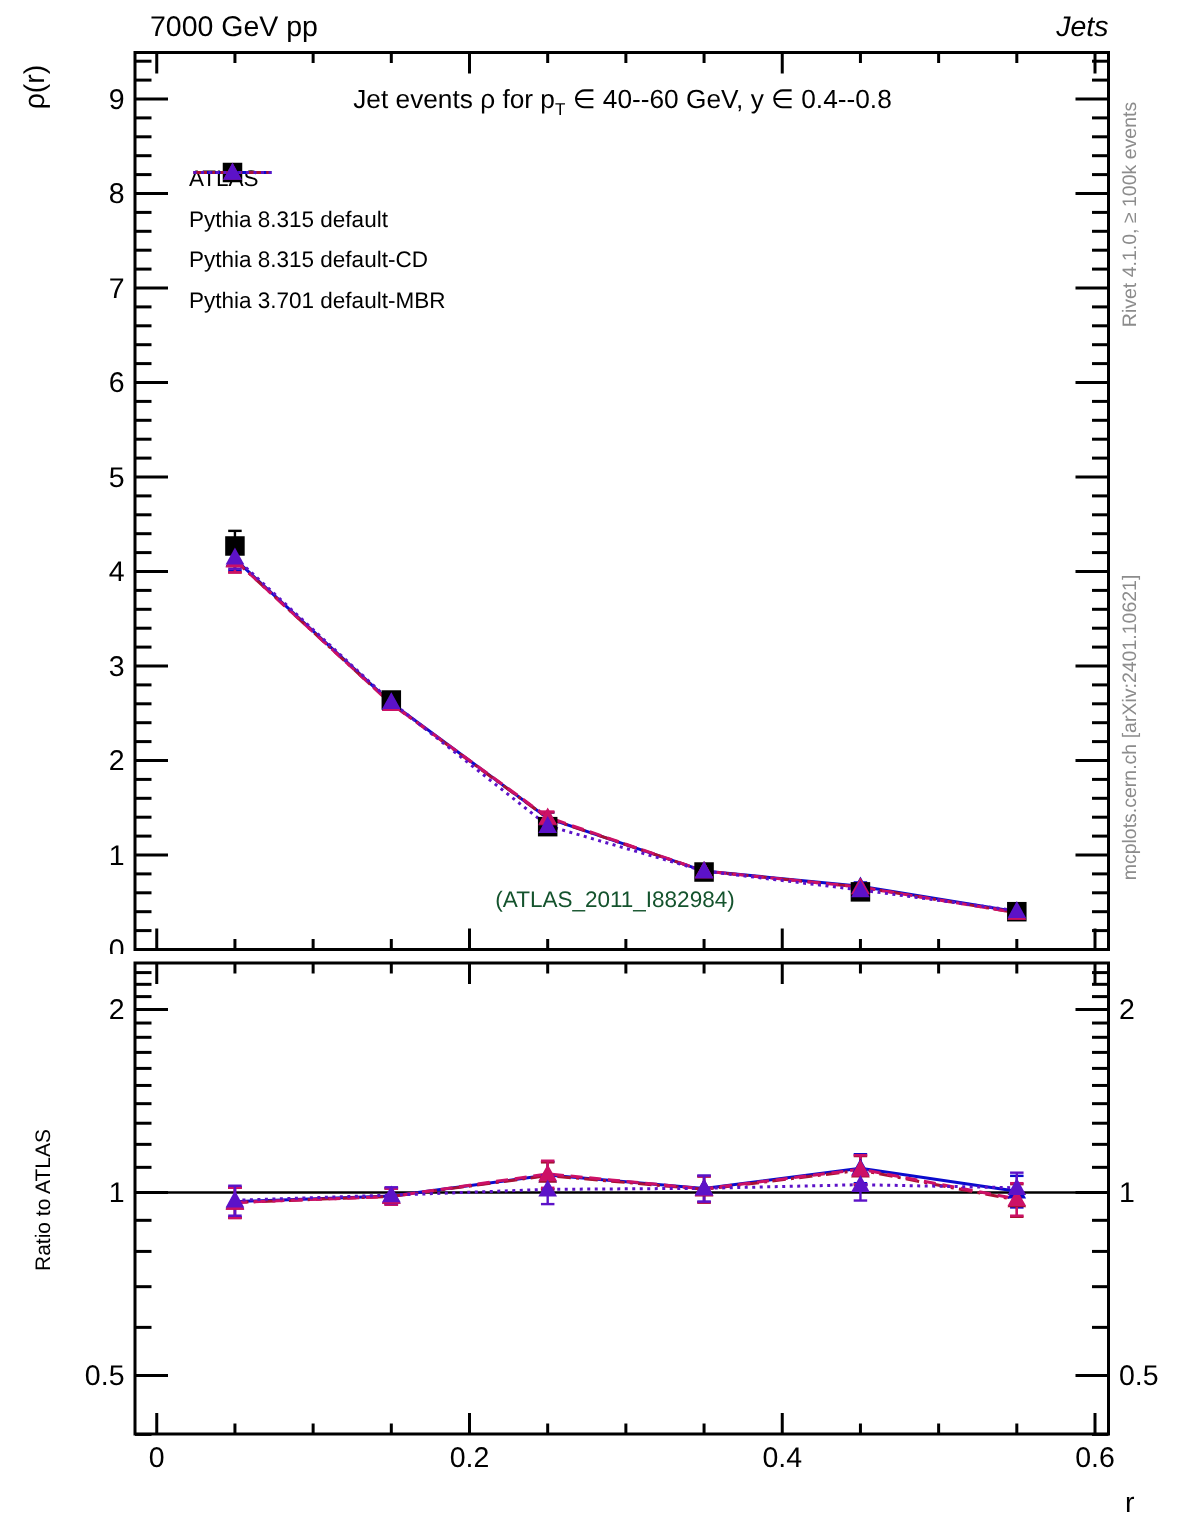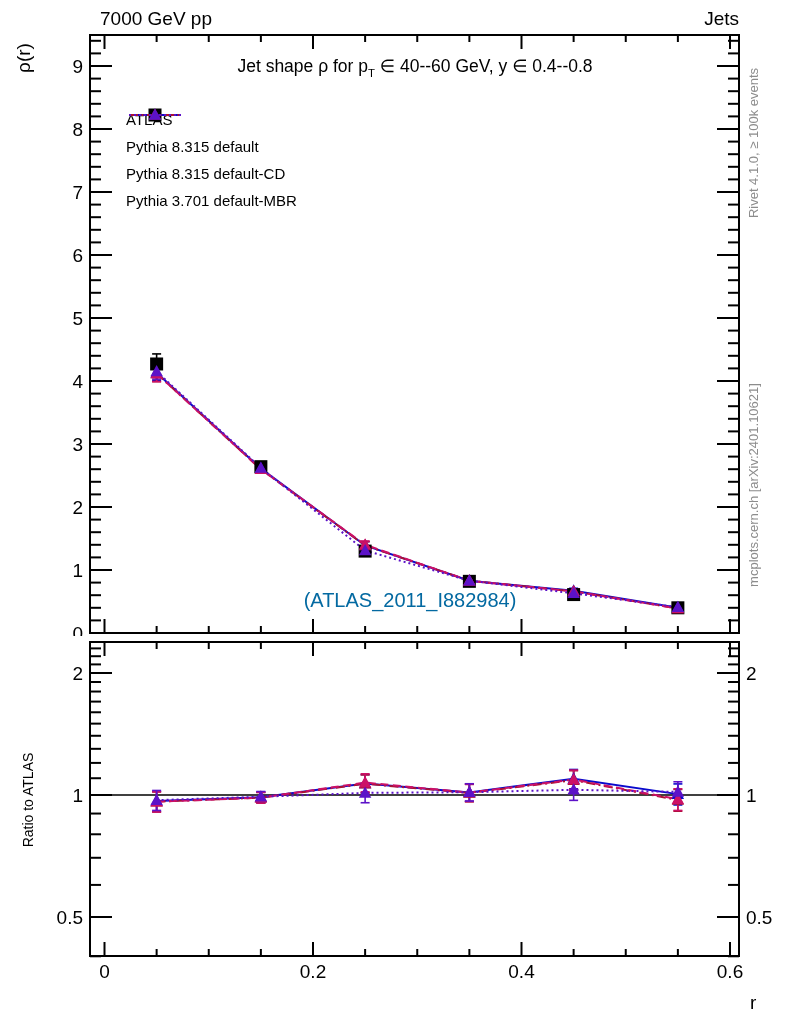--- a/index.html
+++ b/index.html
@@ -2,26 +2,26 @@
 <html><head>
 <meta charset="utf-8">
 <style>
   html,body { margin:0; padding:0; background:#fff; }
   .figure {
     position:relative; width:786px; height:1024px; background:#ffffff;
     font-family:"Liberation Sans", sans-serif; color:#000; overflow:hidden;
   }
   .figure svg { position:absolute; left:0; top:0; }
   .hdr-left  { position:absolute; left:100px; top:8px;  font-size:19px; white-space:nowrap; }
-  .hdr-right { position:absolute; right:47px; top:8px;  font-size:19px; white-space:nowrap; }
+  .hdr-right { position:absolute; right:47px; top:8px;  font-size:19px; white-space:nowrap;font-style:italic; }
   .plot-title{ position:absolute; left:90px; top:56px; width:650px; text-align:center;
                font-size:17.5px; white-space:nowrap; }
   .plot-title sub { font-size:0.65em; }
   .watermark { position:absolute; left:410px; top:600px; transform:translate(-50%,-50%);
-               font-size:20px; color:#0369a1; white-space:nowrap; }
+               font-size:15px; color:#14532d; white-space:nowrap; }
   .rot       { position:absolute; white-space:nowrap; transform:translate(-50%,-50%) rotate(-90deg); }
   .ylab-main { left:24px; top:58px;  font-size:19px; }
   .ylab-ratio{ left:28px; top:800px; font-size:14px; }
   .side-note { color:#8c8c8c; font-size:13px; }
   .note-top  { left:753px; top:143px; }
   .note-bot  { left:753px; top:485px; }
   .xlab      { position:absolute; left:750px; top:992px; font-size:19px; }
   #legend    { position:absolute; left:126px; top:106px; }
   .lg-row    { display:flex; align-items:center; height:27px; }
   .lg-sample { width:58px; height:18px; margin-right:7px; flex:0 0 58px; }
@@ -519,21 +519,21 @@
         <path d="M 365.125 786.4003382822178 L 371.325 797.7003382822178 L 358.925 797.7003382822178 Z" fill="#5c12c8"></path>
         <path d="M 469.375 785.705980168716 L 475.575 797.005980168716 L 463.175 797.005980168716 Z" fill="#5c12c8"></path>
         <path d="M 573.625 783.2970728269937 L 579.825 794.5970728269937 L 567.425 794.5970728269937 Z" fill="#5c12c8"></path>
         <path d="M 677.875 785.3598255763001 L 684.075 796.6598255763 L 671.675 796.6598255763 Z" fill="#5c12c8"></path>
       </g>
     </svg>
 
   <div class="hdr-left">7000 GeV pp</div>
   <div class="hdr-right">Jets</div>
 
-  <div class="plot-title"><span>Jet shape ρ for p</span><sub>T</sub><span> ∈ 40--60 GeV, y ∈ 0.4--0.8</span></div>
+  <div class="plot-title"><span>Jet events ρ for p</span><sub>T</sub><span> ∈ 40--60 GeV, y ∈ 0.4--0.8</span></div>
 
   <div id="legend">
       <div class="lg-row">
         <svg class="lg-sample" viewBox="0 0 58 18">
           <rect x="22.5" y="2.5" width="13" height="13" fill="#000000"></rect>
         </svg>
         <span class="lg-label">ATLAS</span>
       </div>
       <div class="lg-row">
         <svg class="lg-sample" viewBox="0 0 58 18">

